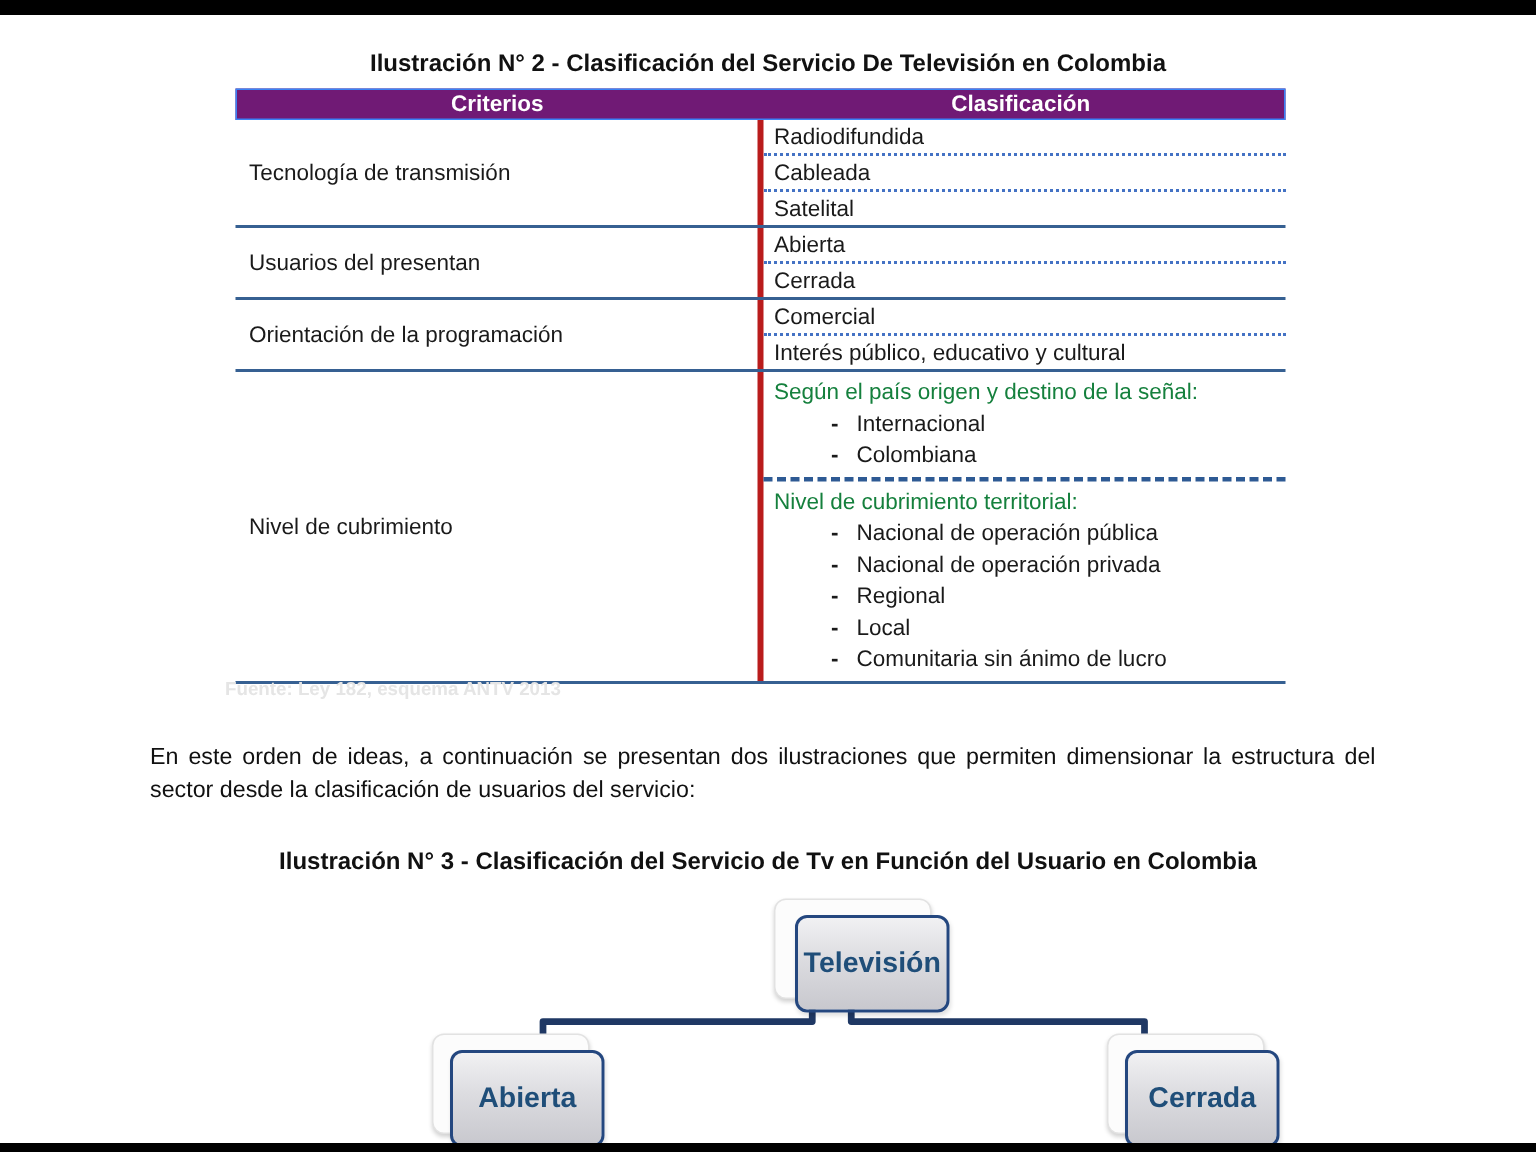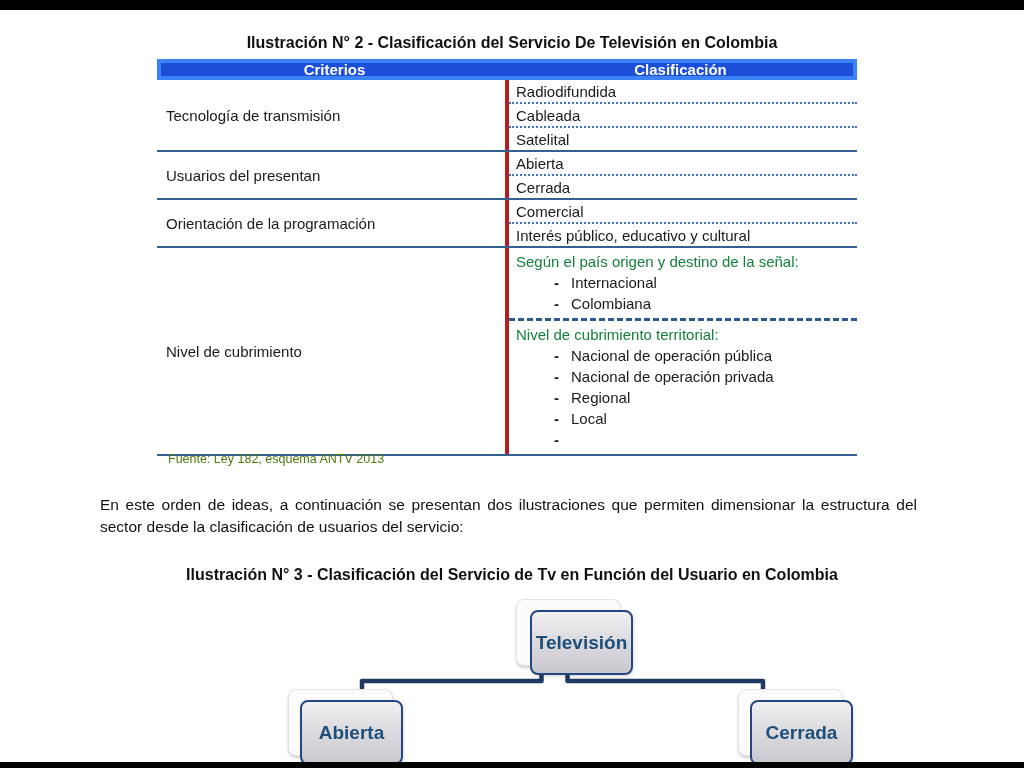--- a/index.html
+++ b/index.html
@@ -10,39 +10,39 @@
   .bar-top{top:0;height:10px;}
   .bar-bottom{top:762px;height:6px;}
 
   .doc-title{position:absolute;left:0;width:1024px;text-align:center;font-weight:bold;
              font-size:16px;color:#111;z-index:5;}
   #ilu2-title{top:34px;}
   #ilu3-title{top:566px;}
 
   
   .tablewrap{position:absolute;left:157px;top:59px;width:700px;z-index:5;}
-  .thead{display:flex;height:21px;background:#1d4ed8;border:4px solid #3b82f6;box-sizing:border-box;}
+  .thead{display:flex;height:21px;background:#701a75;border:1px solid #3b82f6;box-sizing:border-box;}
   .th{color:#fff;font-weight:bold;font-size:15px;display:flex;align-items:center;justify-content:center;}
   .th-criterios{width:347px;}
   .th-clasif{flex:1;}
   .tbody{border-bottom:2px solid #366092;}
   .group{display:flex;}
   .group + .group{border-top:2px solid #366092;}
   .g-criteria{width:348px;display:flex;align-items:center;box-sizing:border-box;
               padding-left:9px;font-size:15px;color:#1a1a1a;}
   .g-items{flex:1;border-left:4px solid #b91c1c;display:flex;flex-direction:column;}
   .item{height:22px;display:flex;align-items:center;padding-left:7px;font-size:15px;color:#1a1a1a;}
   .item + .item{border-top:2px dotted #4472C4;}
   .block{padding:3px 0 4px;}
   .block + .block{border-top:3px dashed #2E5A94;}
   .bline{height:21px;line-height:21px;padding-left:7px;font-size:15px;color:#15803d;}
   .bullet{height:21px;line-height:21px;padding-left:45px;font-size:15px;display:flex;color:#1a1a1a;}
   .dash{width:17px;font-weight:bold;}
 
-  .fuente{position:absolute;left:168px;top:452px;font-weight:normal;font-size:12.5px;color:#4d7c0f;z-index:5;}
+  .fuente{position:absolute;left:150px;top:452px;font-weight:bold;font-size:12.5px;color:#e5e5e5;z-index:5;}
 
   .para{position:absolute;left:100px;top:494px;width:817px;font-size:15.5px;line-height:22px;
         text-align:justify;color:#111;z-index:5;}
 
   
   .connectors{position:absolute;left:0;top:0;width:1024px;height:768px;z-index:4;}
   .card{position:absolute;width:103px;height:65px;background:#FCFCFC;border:1px solid #E2E2E2;
         border-radius:8px;box-shadow:0 2px 3px rgba(0,0,0,0.18);z-index:6;}
   .node{position:absolute;width:103px;height:65px;box-sizing:border-box;border:2px solid #24477F;
         border-radius:8px;background:linear-gradient(180deg,#F1F1F3 0%,#DCDCE0 45%,#C8C8CE 100%);
@@ -121,20 +121,21 @@
             <div class="bullet">
               <span class="dash">-</span>
               <span>Regional</span>
             </div>
             <div class="bullet">
               <span class="dash">-</span>
               <span>Local</span>
             </div>
             <div class="bullet">
               <span class="dash">-</span>
+              <span>Comunitaria sin ánimo de lucro</span>
             </div>
           </div>
 
         </div>
       </div>
 
     </div>
   </div>
 
   <div class="fuente">Fuente: Ley 182, esquema ANTV 2013</div>

